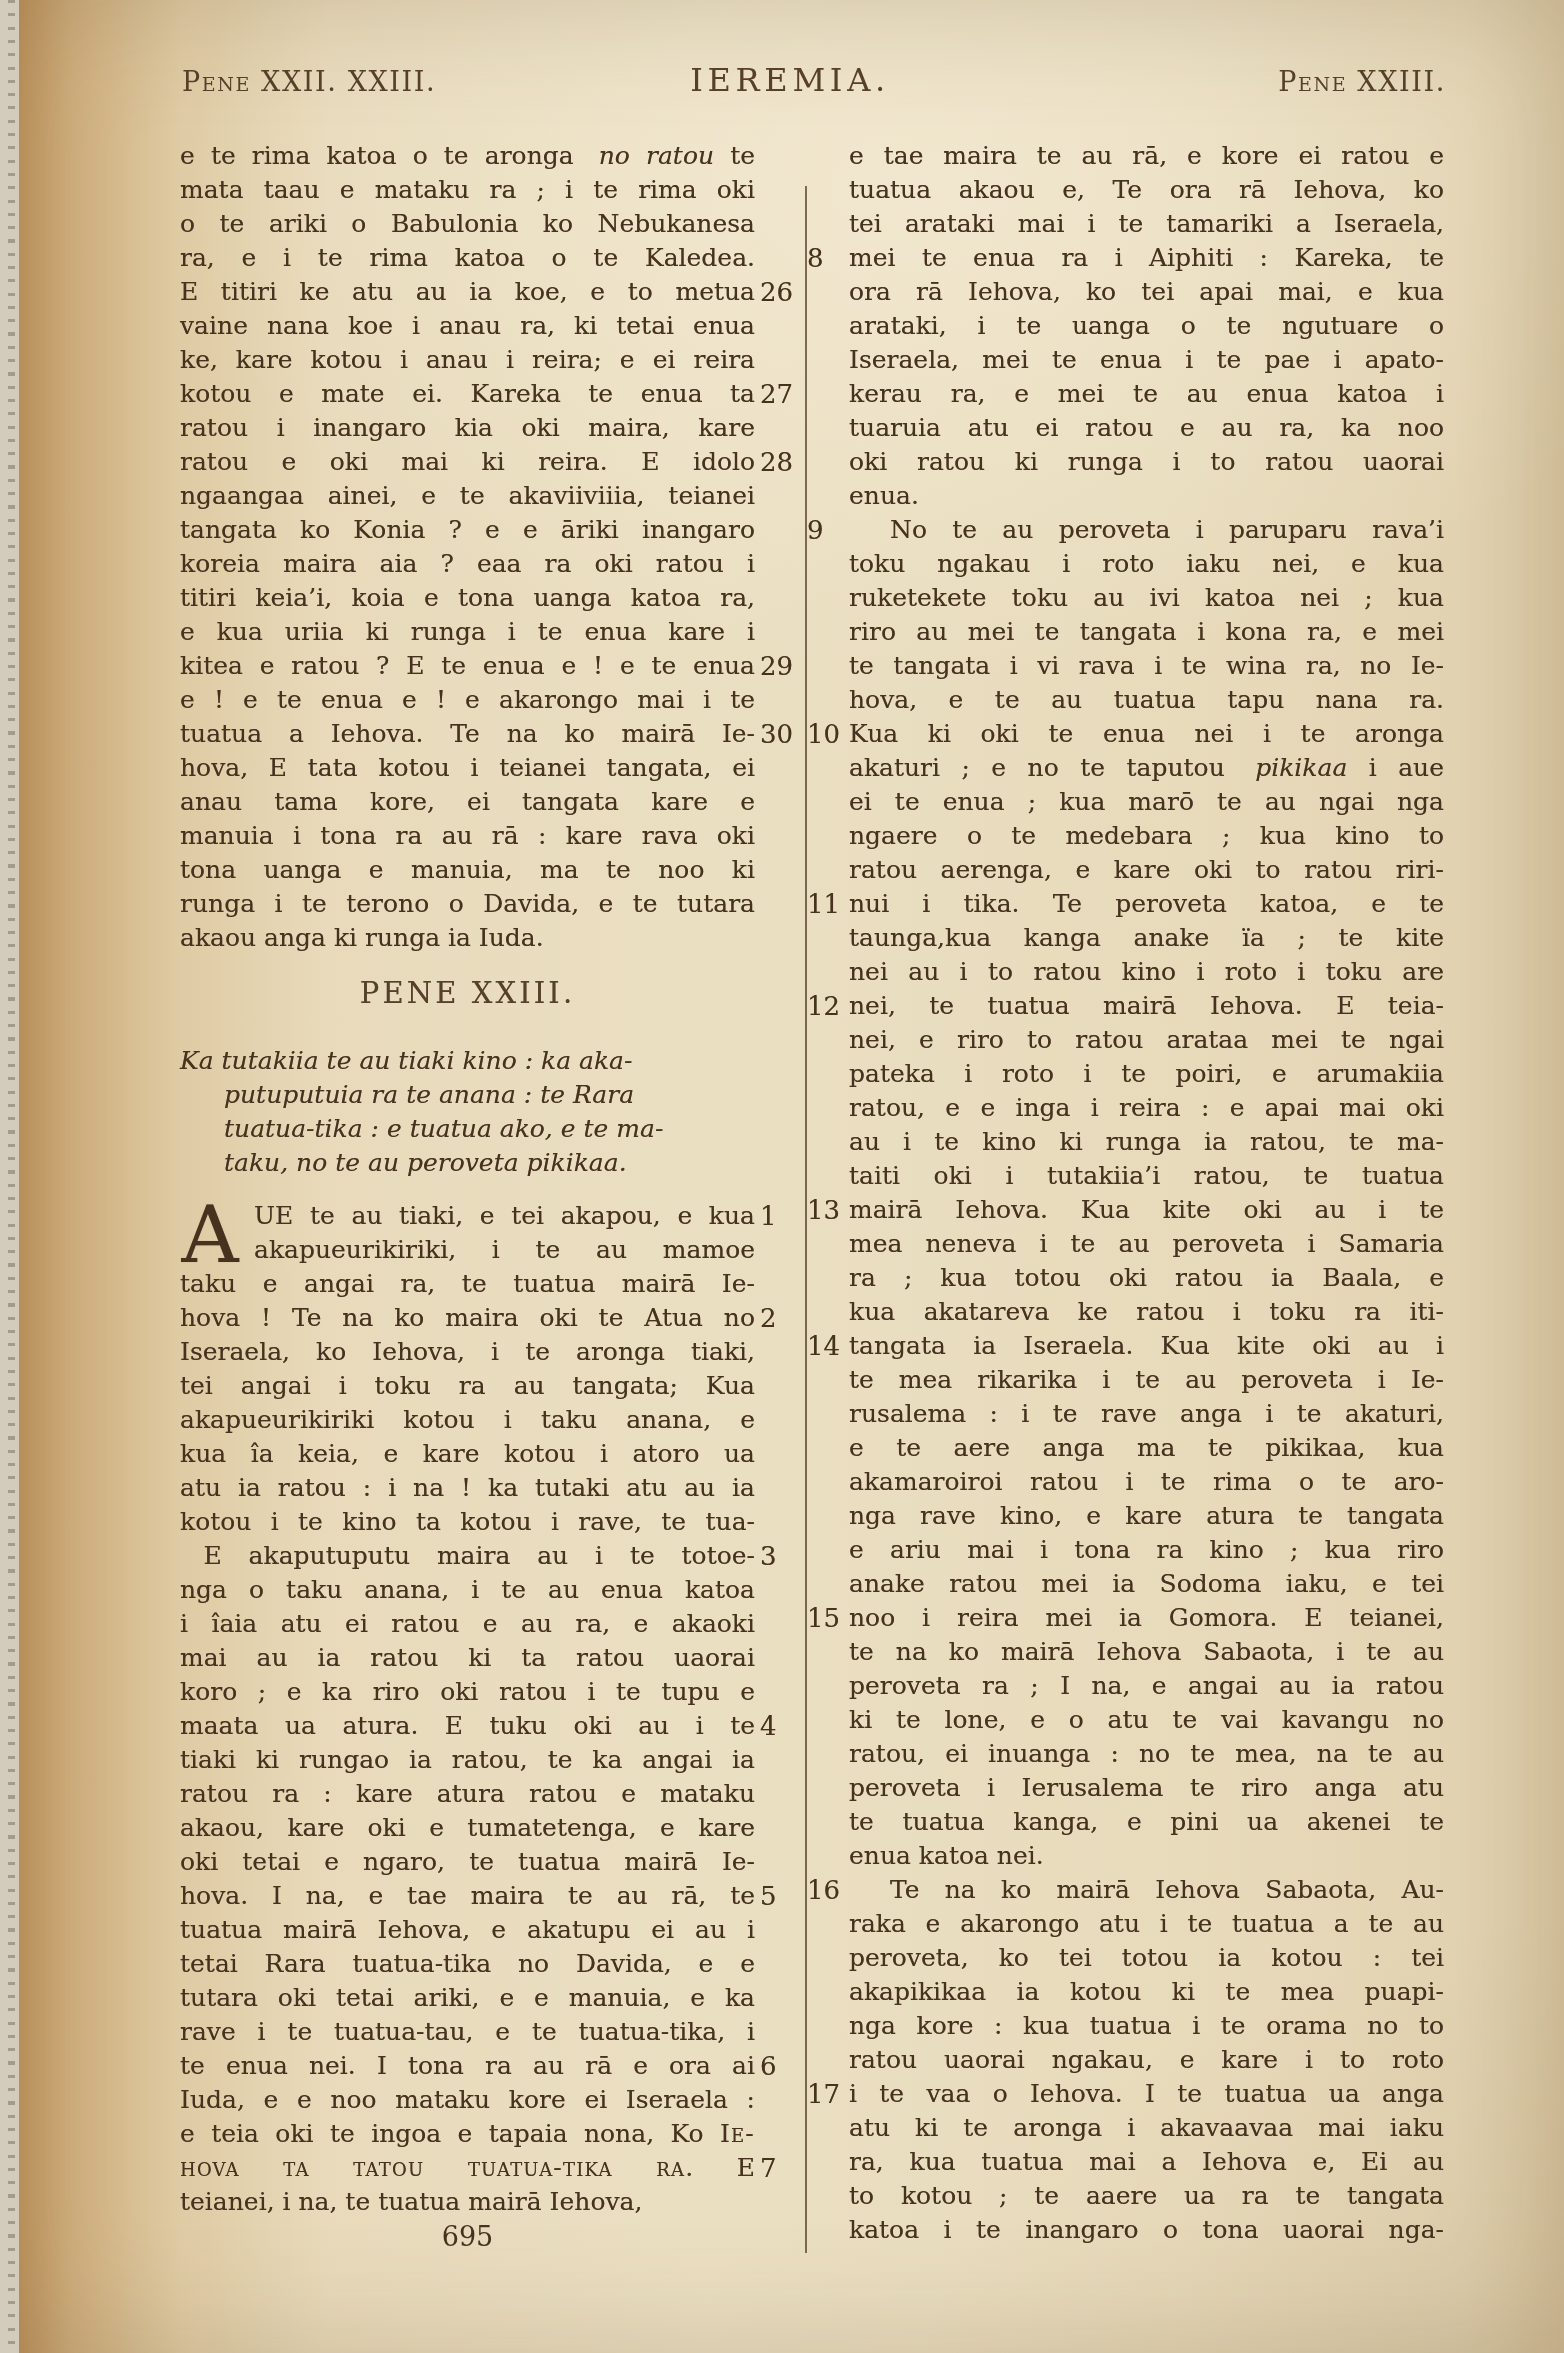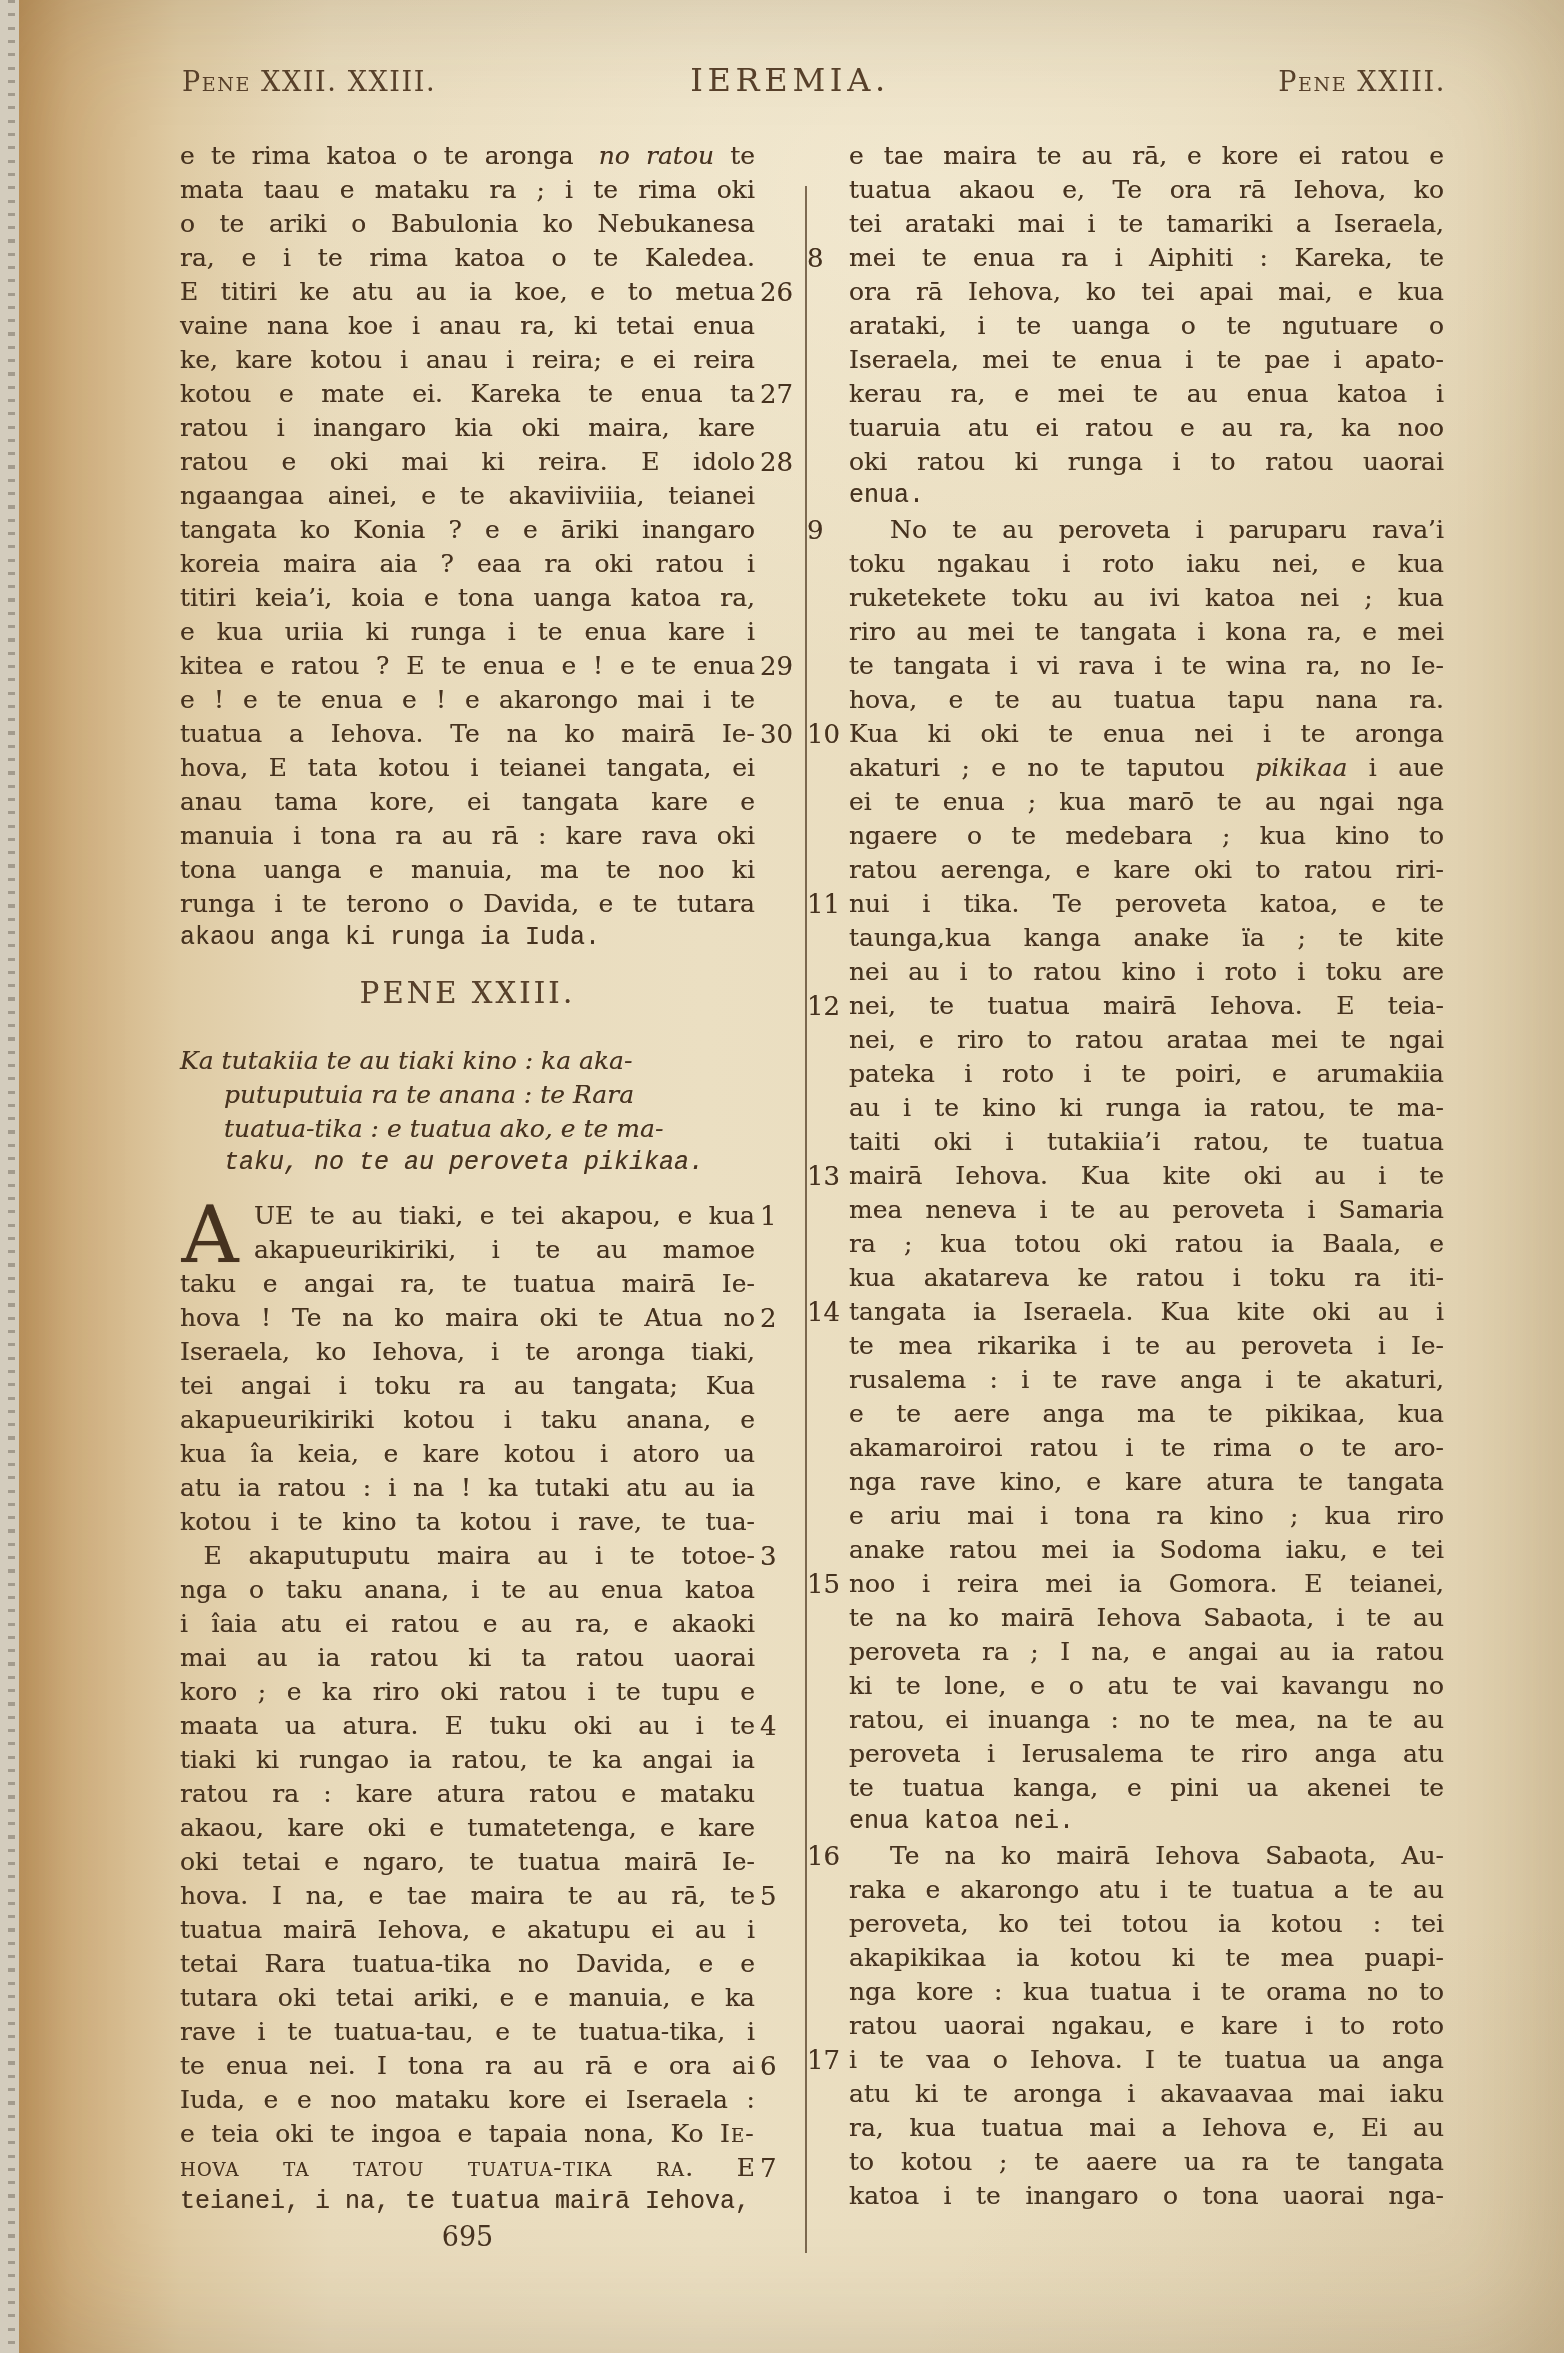--- a/index.html
+++ b/index.html
@@ -44,21 +44,21 @@
   .col{position:absolute;top:139px;font-size:25px;}
   .col-left{left:180px;width:575px;}
   .col-right{left:849px;width:595px;}
 
   .line{
     position:relative;height:34px;line-height:34px;
     text-align:justify;text-align-last:justify;
     white-space:nowrap;
     text-shadow:0 0 0.4px rgba(70,50,31,.55);
   }
-  .line.last{text-align:center;text-align-last:left;font-family:Liberation Mono, monospace;}
+  .line.last{text-align:center;text-align-last:left;}
   .it{font-style:italic;margin-left:9px;}
   .sc{font-variant:small-caps;letter-spacing:1.2px;}
   .ind{padding-left:23.5px;}
   .ind2{padding-left:41px;}
 
   .vnum{position:absolute;top:0;font-size:26px;text-shadow:0 0 0.4px rgba(70,50,31,.55);}
   .col-left .vnum{left:auto;right:-52px;width:47px;text-align:left;}
   .col-right .vnum{left:-42px;width:38px;text-align:right;}
 
   .heading{
@@ -178,20 +178,21 @@
       <div class="line"><span>akaturi ; e no te taputou </span><span class="it">pikikaa</span><span> i aue</span></div>
       <div class="line"><span>ei te enua ; kua marō te au ngai nga</span></div>
       <div class="line"><span>ngaere o te medebara ; kua kino to</span></div>
       <div class="line"><span>ratou aerenga, e kare oki to ratou riri-</span></div>
       <div class="line"><span class="vnum">11</span><span>nui i tika. Te peroveta katoa, e te</span></div>
       <div class="line"><span>taunga,kua kanga anake ïa ; te kite</span></div>
       <div class="line"><span>nei au i to ratou kino i roto i toku are</span></div>
       <div class="line"><span class="vnum">12</span><span>nei, te tuatua mairā Iehova. E teia-</span></div>
       <div class="line"><span>nei, e riro to ratou arataa mei te ngai</span></div>
       <div class="line"><span>pateka i roto i te poiri, e arumakiia</span></div>
+      <div class="line"><span>ratou, e e inga i reira : e apai mai oki</span></div>
       <div class="line"><span>au i te kino ki runga ia ratou, te ma-</span></div>
       <div class="line"><span>taiti oki i tutakiia’i ratou, te tuatua</span></div>
       <div class="line"><span class="vnum">13</span><span>mairā Iehova. Kua kite oki au i te</span></div>
       <div class="line"><span>mea neneva i te au peroveta i Samaria</span></div>
       <div class="line"><span>ra ; kua totou oki ratou ia Baala, e</span></div>
       <div class="line"><span>kua akatareva ke ratou i toku ra iti-</span></div>
       <div class="line"><span class="vnum">14</span><span>tangata ia Iseraela. Kua kite oki au i</span></div>
       <div class="line"><span>te mea rikarika i te au peroveta i Ie-</span></div>
       <div class="line"><span>rusalema : i te rave anga i te akaturi,</span></div>
       <div class="line"><span>e te aere anga ma te pikikaa, kua</span></div>

